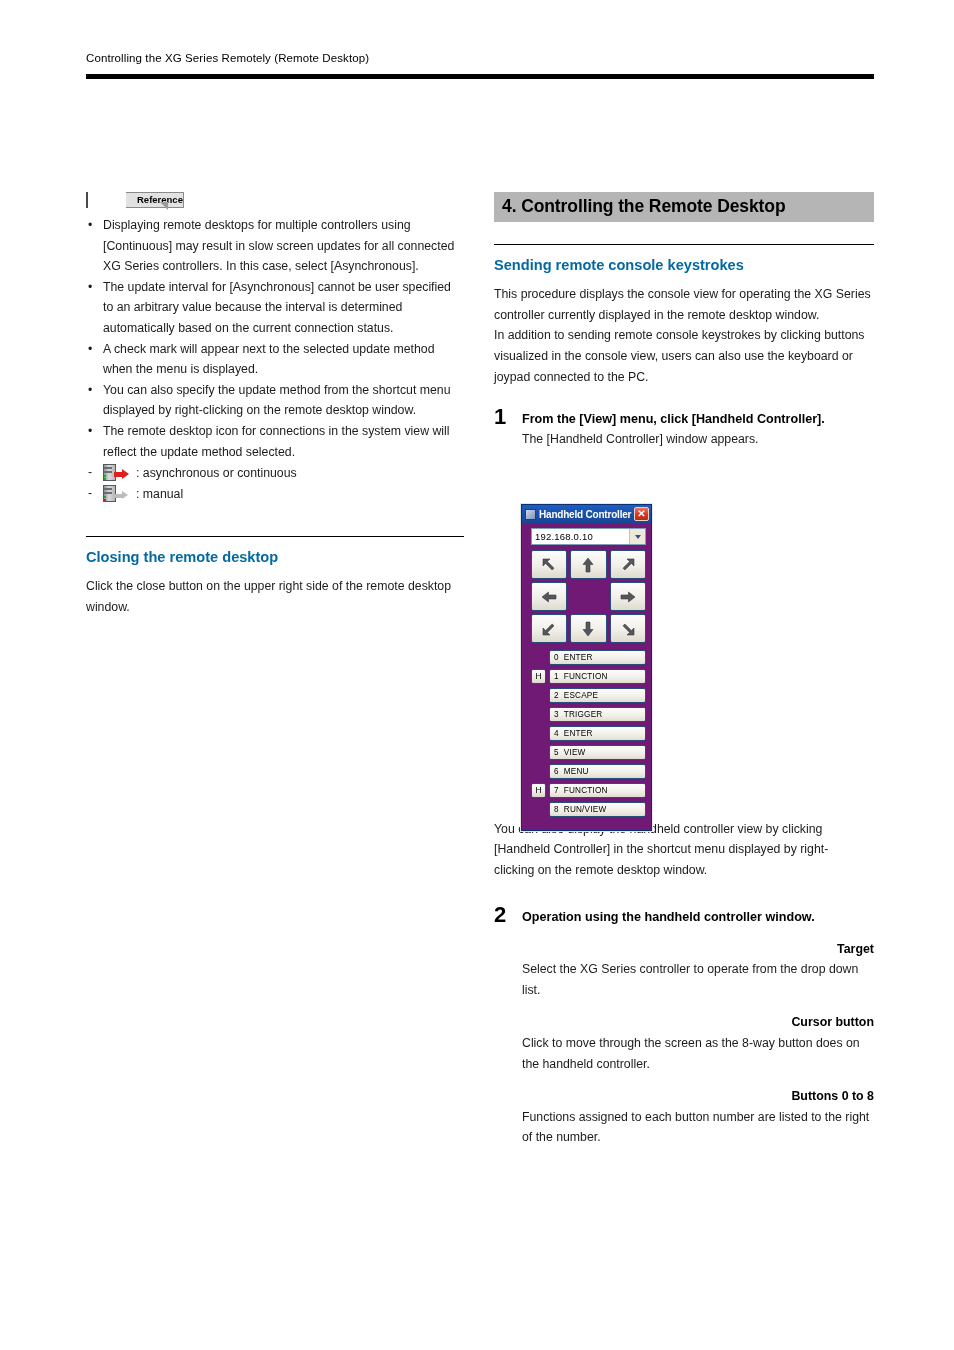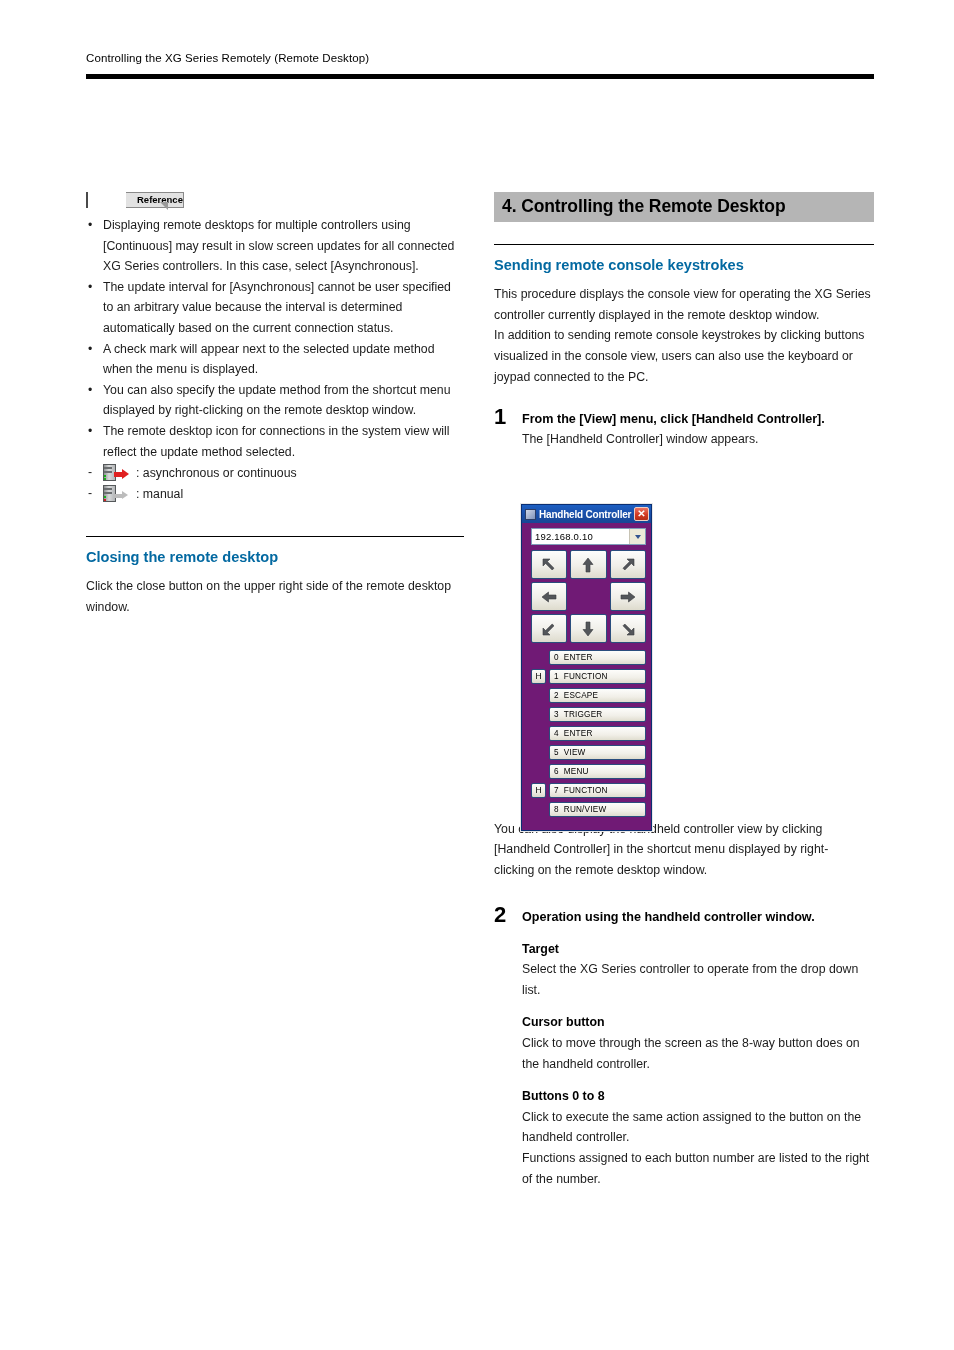--- a/index.html
+++ b/index.html
@@ -233,20 +233,21 @@
   .step .step-body {
     font-size: 12.3px;
     line-height: 20.6px;
     color: #1c1c1c;
   }
   .sub-head {
     font-size: 12.4px;
     font-weight: bold;
     color: #000;
     line-height: 20.6px;
+    text-align: right;
   }
 
   
   .hhc-window {
     position: absolute;
     left: 521px;
     top: 504px;
     width: 131px;
     height: 327px;
     background: #701a75;
@@ -527,21 +528,20 @@
       <div style="height:12px"></div>
       <div class="sub-head">Target</div>
       <div class="step-body">Select the XG Series controller to operate from the drop down list.</div>
 
       <div style="height:12px"></div>
       <div class="sub-head">Cursor button</div>
       <div class="step-body">Click to move through the screen as the 8-way button does on the handheld controller.</div>
 
       <div style="height:12px"></div>
       <div class="sub-head">Buttons 0 to 8</div>
-      <div class="step-body">Click to execute the same action assigned to the button on the handheld controller.</div>
       <div class="step-body">Functions assigned to each button number are listed to the right of the number.</div>
     </div>
   </div>
 
   <div class="hhc-window">
 
     <div class="hhc-titlebar">
       <div class="hhc-ticon"></div>
       <div class="hhc-title">Handheld Controller</div>
       <div class="hhc-close">✕</div>

